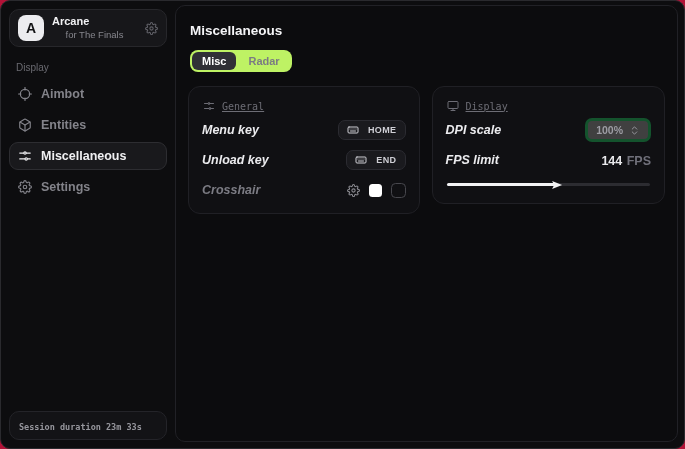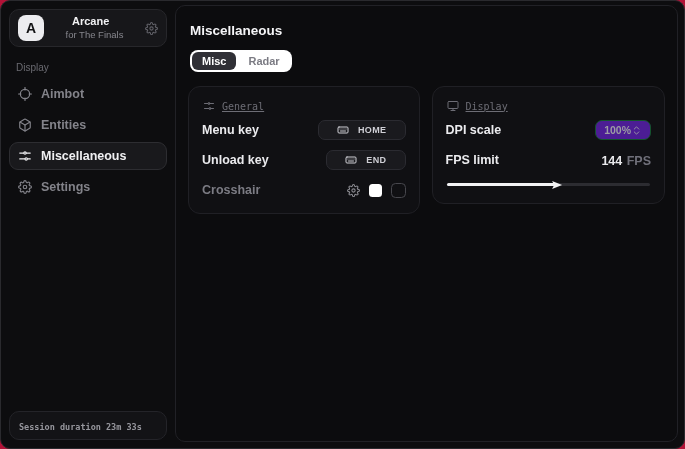--- a/index.html
+++ b/index.html
@@ -15,63 +15,63 @@
   }
   
   .sidebar{width:174px;flex:none;display:flex;flex-direction:column;padding:8px;box-sizing:border-box;}
   .brand-card{
     display:flex;align-items:center;gap:8px;background:#17171a;border:1px solid #27272b;
     border-radius:10px;padding:6px 8px;height:38px;box-sizing:border-box;flex:none;
   }
   .logo{width:26px;height:26px;border-radius:8px;background:#ececef;color:#121214;
     font-weight:900;display:flex;align-items:center;justify-content:center;font-size:14px;flex:none;}
   .brand-text{flex:1;min-width:0;line-height:1.25;}
-  .brand-title{font-size:11px;font-weight:700;color:#f2f2f4;margin-left:20px;}
+  .brand-title{font-size:11px;font-weight:700;color:#f2f2f4;}
   .brand-sub{font-size:9.5px;color:#86868d;text-align:center;}
   .icon{display:inline-flex;align-items:center;justify-content:center;flex:none;}
   .category-label{font-size:10px;color:#6a6a71;margin:15px 7px 7px;}
   .nav-item{
     display:flex;align-items:center;gap:9px;padding:6px 8px;border-radius:9px;
     color:#83838a;font-size:12.5px;font-weight:600;border:1px solid transparent;margin-bottom:3px;cursor:pointer;text-align:right;
   }
   .nav-item.active{color:#f0f0f2;background:#19191c;border-color:#2d2d31;}
   .nav-item .icon svg{stroke:currentColor;}
   .spacer{flex:1;}
   .session-card{background:#131316;border:1px solid #242429;border-radius:10px;padding:7px 9px;flex:none;}
   .session-line1{font-family:"DejaVu Sans Mono",monospace;font-size:10.5px;color:#bcbcc3;}
   .session-line2{font-family:"DejaVu Sans Mono",monospace;font-size:8.5px;font-weight:700;color:#96969d;margin-top:3px;}
   
   .main{
     flex:1;margin:4px 6px 6px 0;border:1px solid #212126;border-radius:10px;background:#0c0c0e;
     padding:12px;box-sizing:border-box;display:flex;flex-direction:column;min-width:0;
   }
   .main-title{font-size:13.5px;font-weight:700;color:#f5f5f7;margin:5px 0 0 2px;}
-  .tabs{display:inline-flex;align-self:flex-start;background:#ffffff;border-radius:8px;padding:2px;gap:2px;margin:12px 0 0 2px;}
+  .tabs{display:inline-flex;align-self:flex-start;background:#bef264;border-radius:8px;padding:2px;gap:2px;margin:12px 0 0 2px;}
   .tab{font-size:11px;font-weight:600;color:#7b7b83;padding:3px 10px;border-radius:6px;cursor:pointer;}
   .tab.active{background:#303036;color:#ffffff;}
   .cards{display:flex;gap:12px;margin-top:14px;align-items:flex-start;}
   .card{border:1px solid #202025;background:#101013;border-radius:12px;padding:11px 13px;box-sizing:border-box;}
   .card-general{width:234px;}
   .card-display{width:236px;}
   .card-header{display:flex;align-items:center;gap:7px;color:#6d6d75;
     font-family:"DejaVu Sans Mono",monospace;font-size:10px;margin:2px 0 5px 1px;text-decoration:underline;}
   .card-header .icon svg{stroke:#6d6d75;}
   .row{display:flex;align-items:center;justify-content:space-between;min-height:24px;margin-top:6px;}
-  .row-label{font-size:12.5px;font-weight:600;color:#ebebee;}
+  .row-label{font-size:12.5px;font-weight:600;color:#ebebee;font-style:italic;}
   .row-label.muted{color:#7c7c84;}
   .keychip{
     display:inline-flex;align-items:center;gap:9px;background:#1a1a1e;border:1px solid #2b2b31;
-    border-radius:7px;padding:3px 18px;font-size:9px;letter-spacing:.4px;color:#cfcfd5;font-weight:600;cursor:pointer;
+    border-radius:7px;padding:3px 8px;font-size:9px;letter-spacing:.4px;color:#cfcfd5;font-weight:600;cursor:pointer;
   }
   .keychip .icon svg{stroke:#cfcfd5;}
   .crosshair-controls{display:flex;align-items:center;gap:9px;}
   .swatch{width:13px;height:13px;background:#ffffff;border-radius:3.5px;cursor:pointer;}
   .checkbox{width:15px;height:15px;border:1.5px solid #47474d;border-radius:4.5px;box-sizing:border-box;cursor:pointer;}
   .select-chip{
-    display:inline-flex;align-items:center;background:#4c1d95;border:1px solid #14532d;
+    display:inline-flex;align-items:center;gap:6px;background:#404040;border:3px solid #14532d;
     border-radius:7px;padding:3px 8px;font-size:10.5px;color:#9d9da4;font-weight:600;cursor:pointer;
   }
   .select-chip .icon svg{stroke:#9d9da4;}
   .fps-value{font-size:12.5px;font-weight:700;color:#e9e9ec;}
   .fps-unit{color:#70707a;font-weight:600;}
   .slider{position:relative;height:3px;background:#2c2c31;border-radius:2px;margin:11px 1px 6px;cursor:pointer;}
   .slider-fill{position:absolute;left:0;top:0;height:100%;background:#f2f2f4;border-radius:2px;}
   .slider-thumb{position:absolute;top:50%;transform:translate(-40%,-50%);line-height:0;}
 </style>
 </head>

